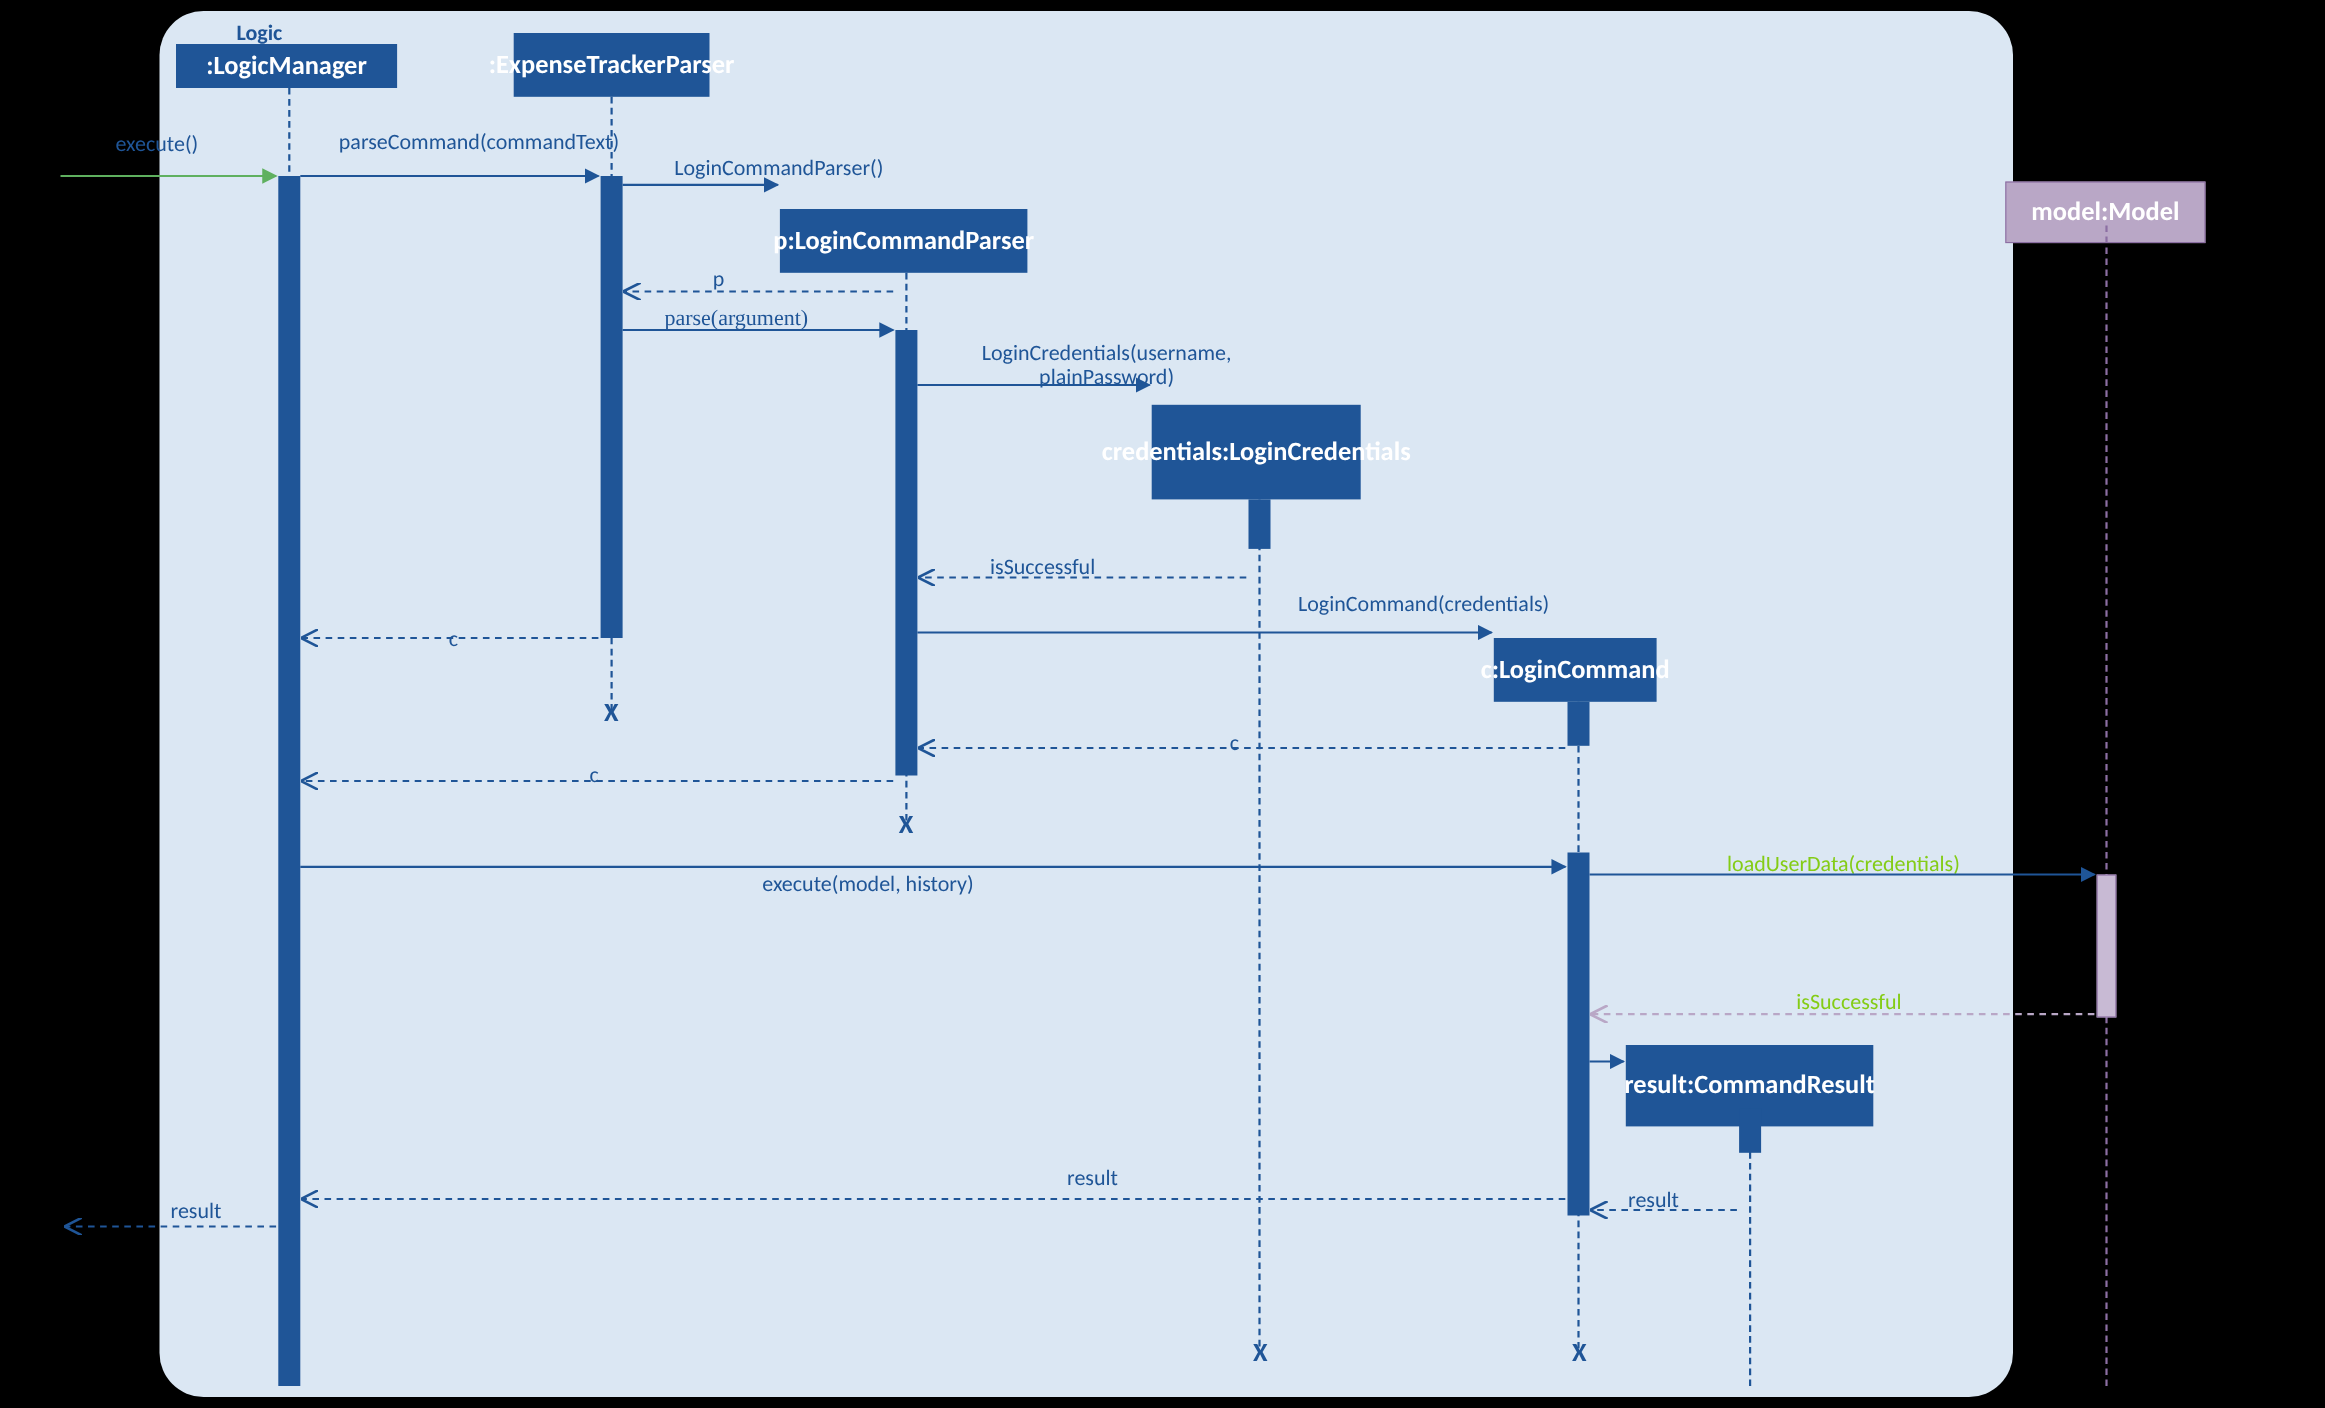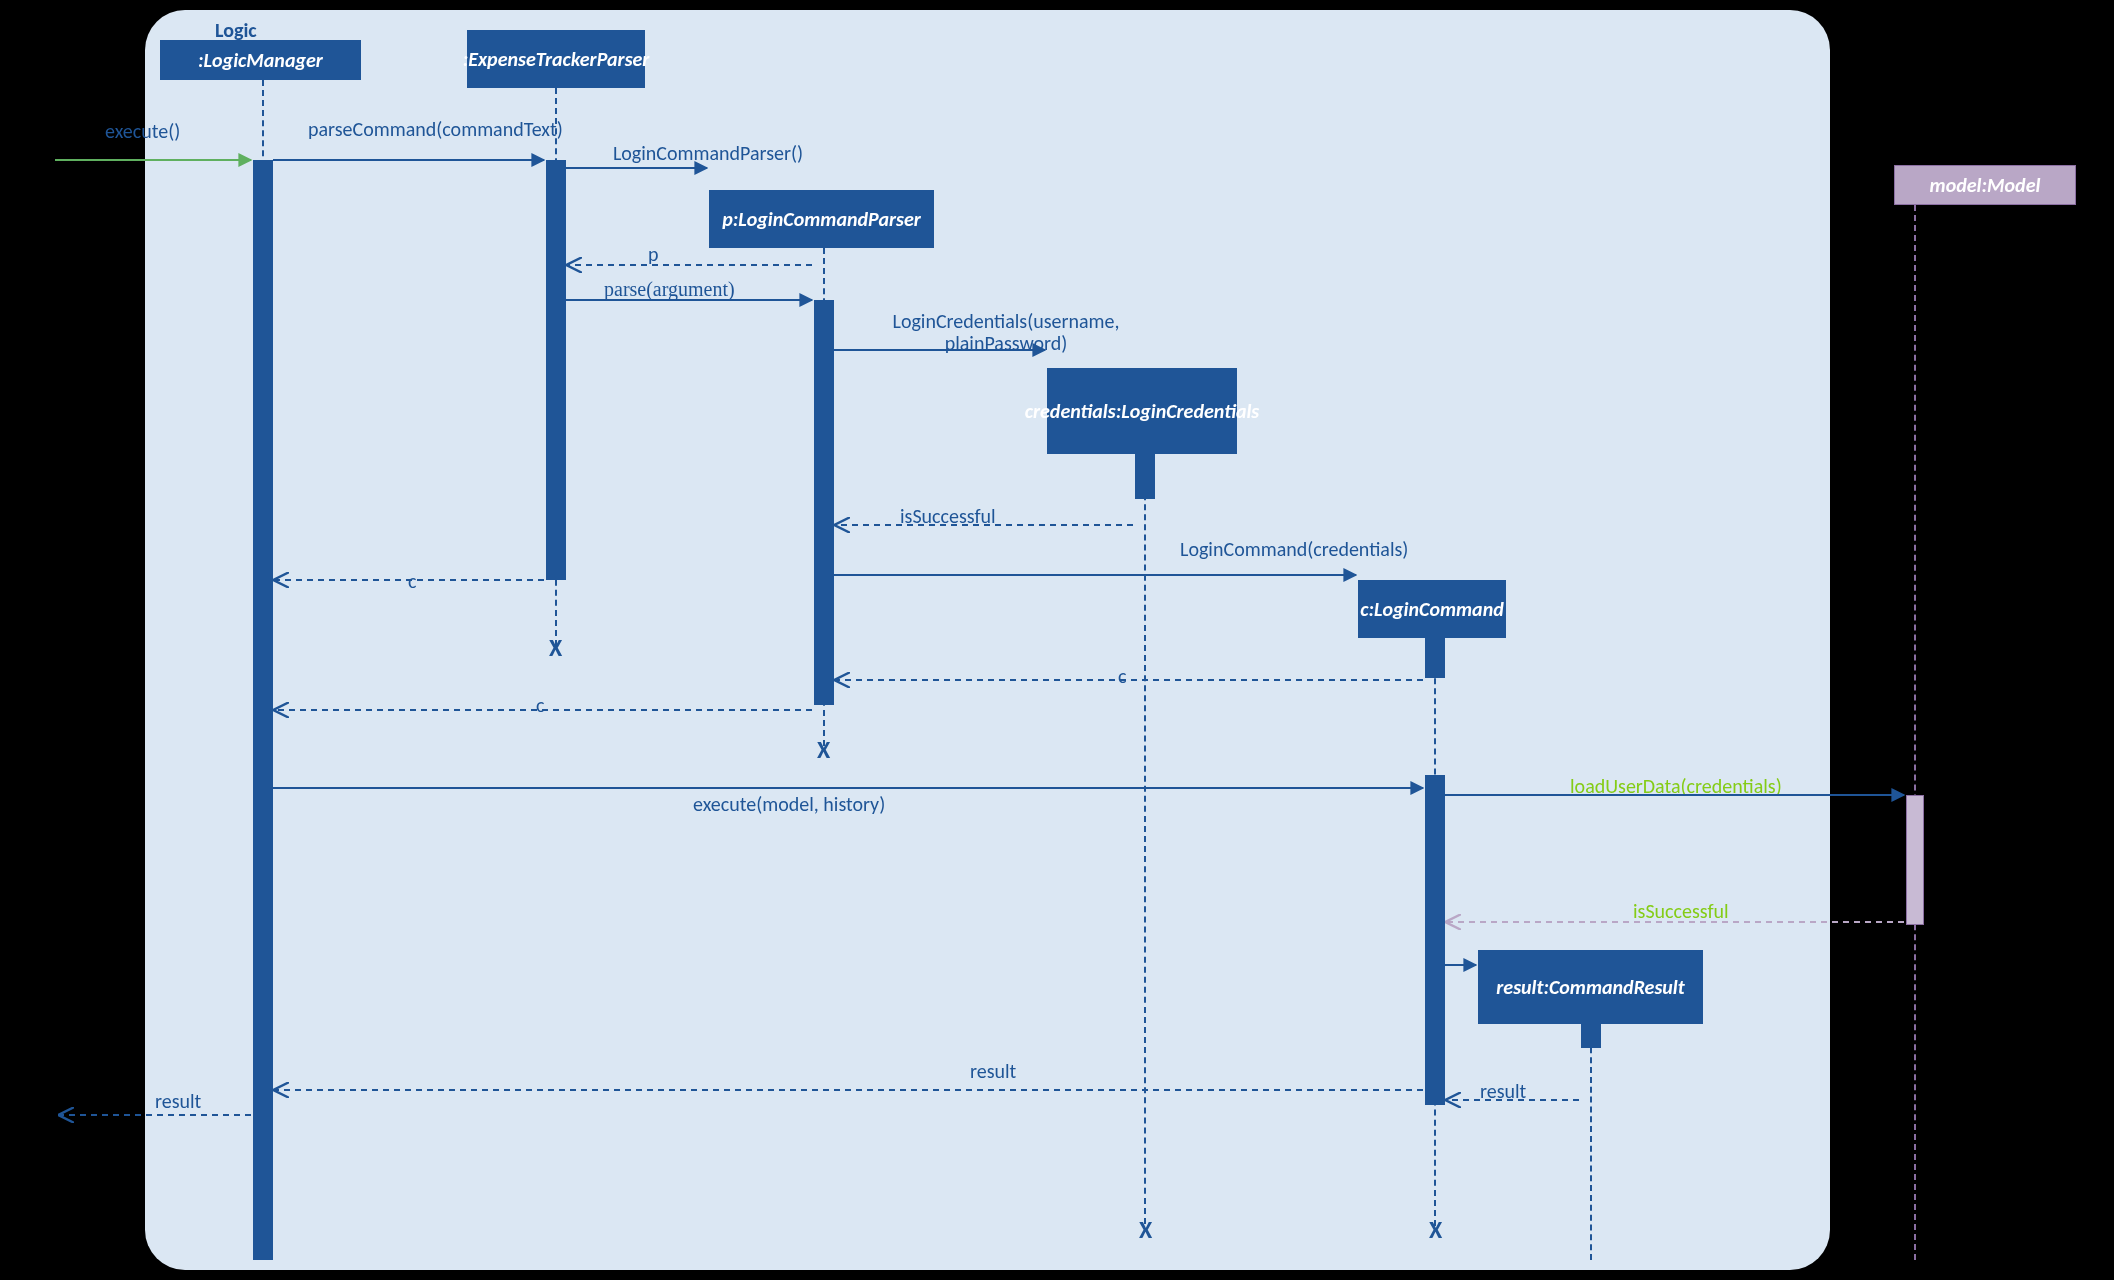--- a/index.html
+++ b/index.html
@@ -26,28 +26,27 @@
     top: 8px;
     font-weight: bold;
     color: #1f5597;
     font-size: 20px;
   }
   .lifeline-box {
     position: absolute;
     background: #1f5597;
     color: #fff;
     text-align: center;
-    font-size: 20px;
+    font-size: 24px;
     font-weight: bold;
     display: flex;
     align-items: center;
     justify-content: center;
     line-height: 1.15;
     padding: 4px 8px;
-    font-style: italic;
   }
   .lifeline-box.model {
     background: #b9a7c6;
     border: 1px solid #8c6fa3;
   }
   .lifeline-dash {
     position: absolute;
     width: 0;
     border-left: 2px dashed #1f5597;
   }
@@ -93,21 +92,21 @@
 <div class="frame">
   <div class="frame-label">Logic</div>
 </div>
 
 <div class="lifeline-box" style="left:160px; top:40px; width:201px; height:40px;">:LogicManager</div>
 <div class="lifeline-box" style="left:467px; top:30px; width:178px; height:58px;">:ExpenseTrackerParser</div>
 <div class="lifeline-box" style="left:709px; top:190px; width:225px; height:58px;">p:LoginCommandParser</div>
 <div class="lifeline-box" style="left:1047px; top:368px; width:190px; height:86px;">credentials:LoginCredentials</div>
 <div class="lifeline-box" style="left:1358px; top:580px; width:148px; height:58px;">c:LoginCommand</div>
 <div class="lifeline-box" style="left:1478px; top:950px; width:225px; height:74px;">result:CommandResult</div>
-<div class="lifeline-box model" style="left:1894px; top:165px; width:182px; height:40px;">model:Model</div>
+<div class="lifeline-box model" style="left:1823px; top:165px; width:182px; height:56px;">model:Model</div>
 
 <div class="lifeline-dash" style="left:262px; top:80px; height:1180px;"></div>
 <div class="lifeline-dash" style="left:555px; top:88px; height:558px;"></div>
 <div class="lifeline-dash" style="left:823px; top:248px; height:498px;"></div>
 <div class="lifeline-dash" style="left:1144px; top:454px; height:770px;"></div>
 <div class="lifeline-dash" style="left:1434px; top:638px; height:588px;"></div>
 <div class="lifeline-dash" style="left:1590px; top:1008px; height:252px;"></div>
 <div class="lifeline-dash model" style="left:1914px; top:205px; height:1055px;"></div>
 
 <div class="activation" style="left:253px; top:160px; height:1100px;"></div>

